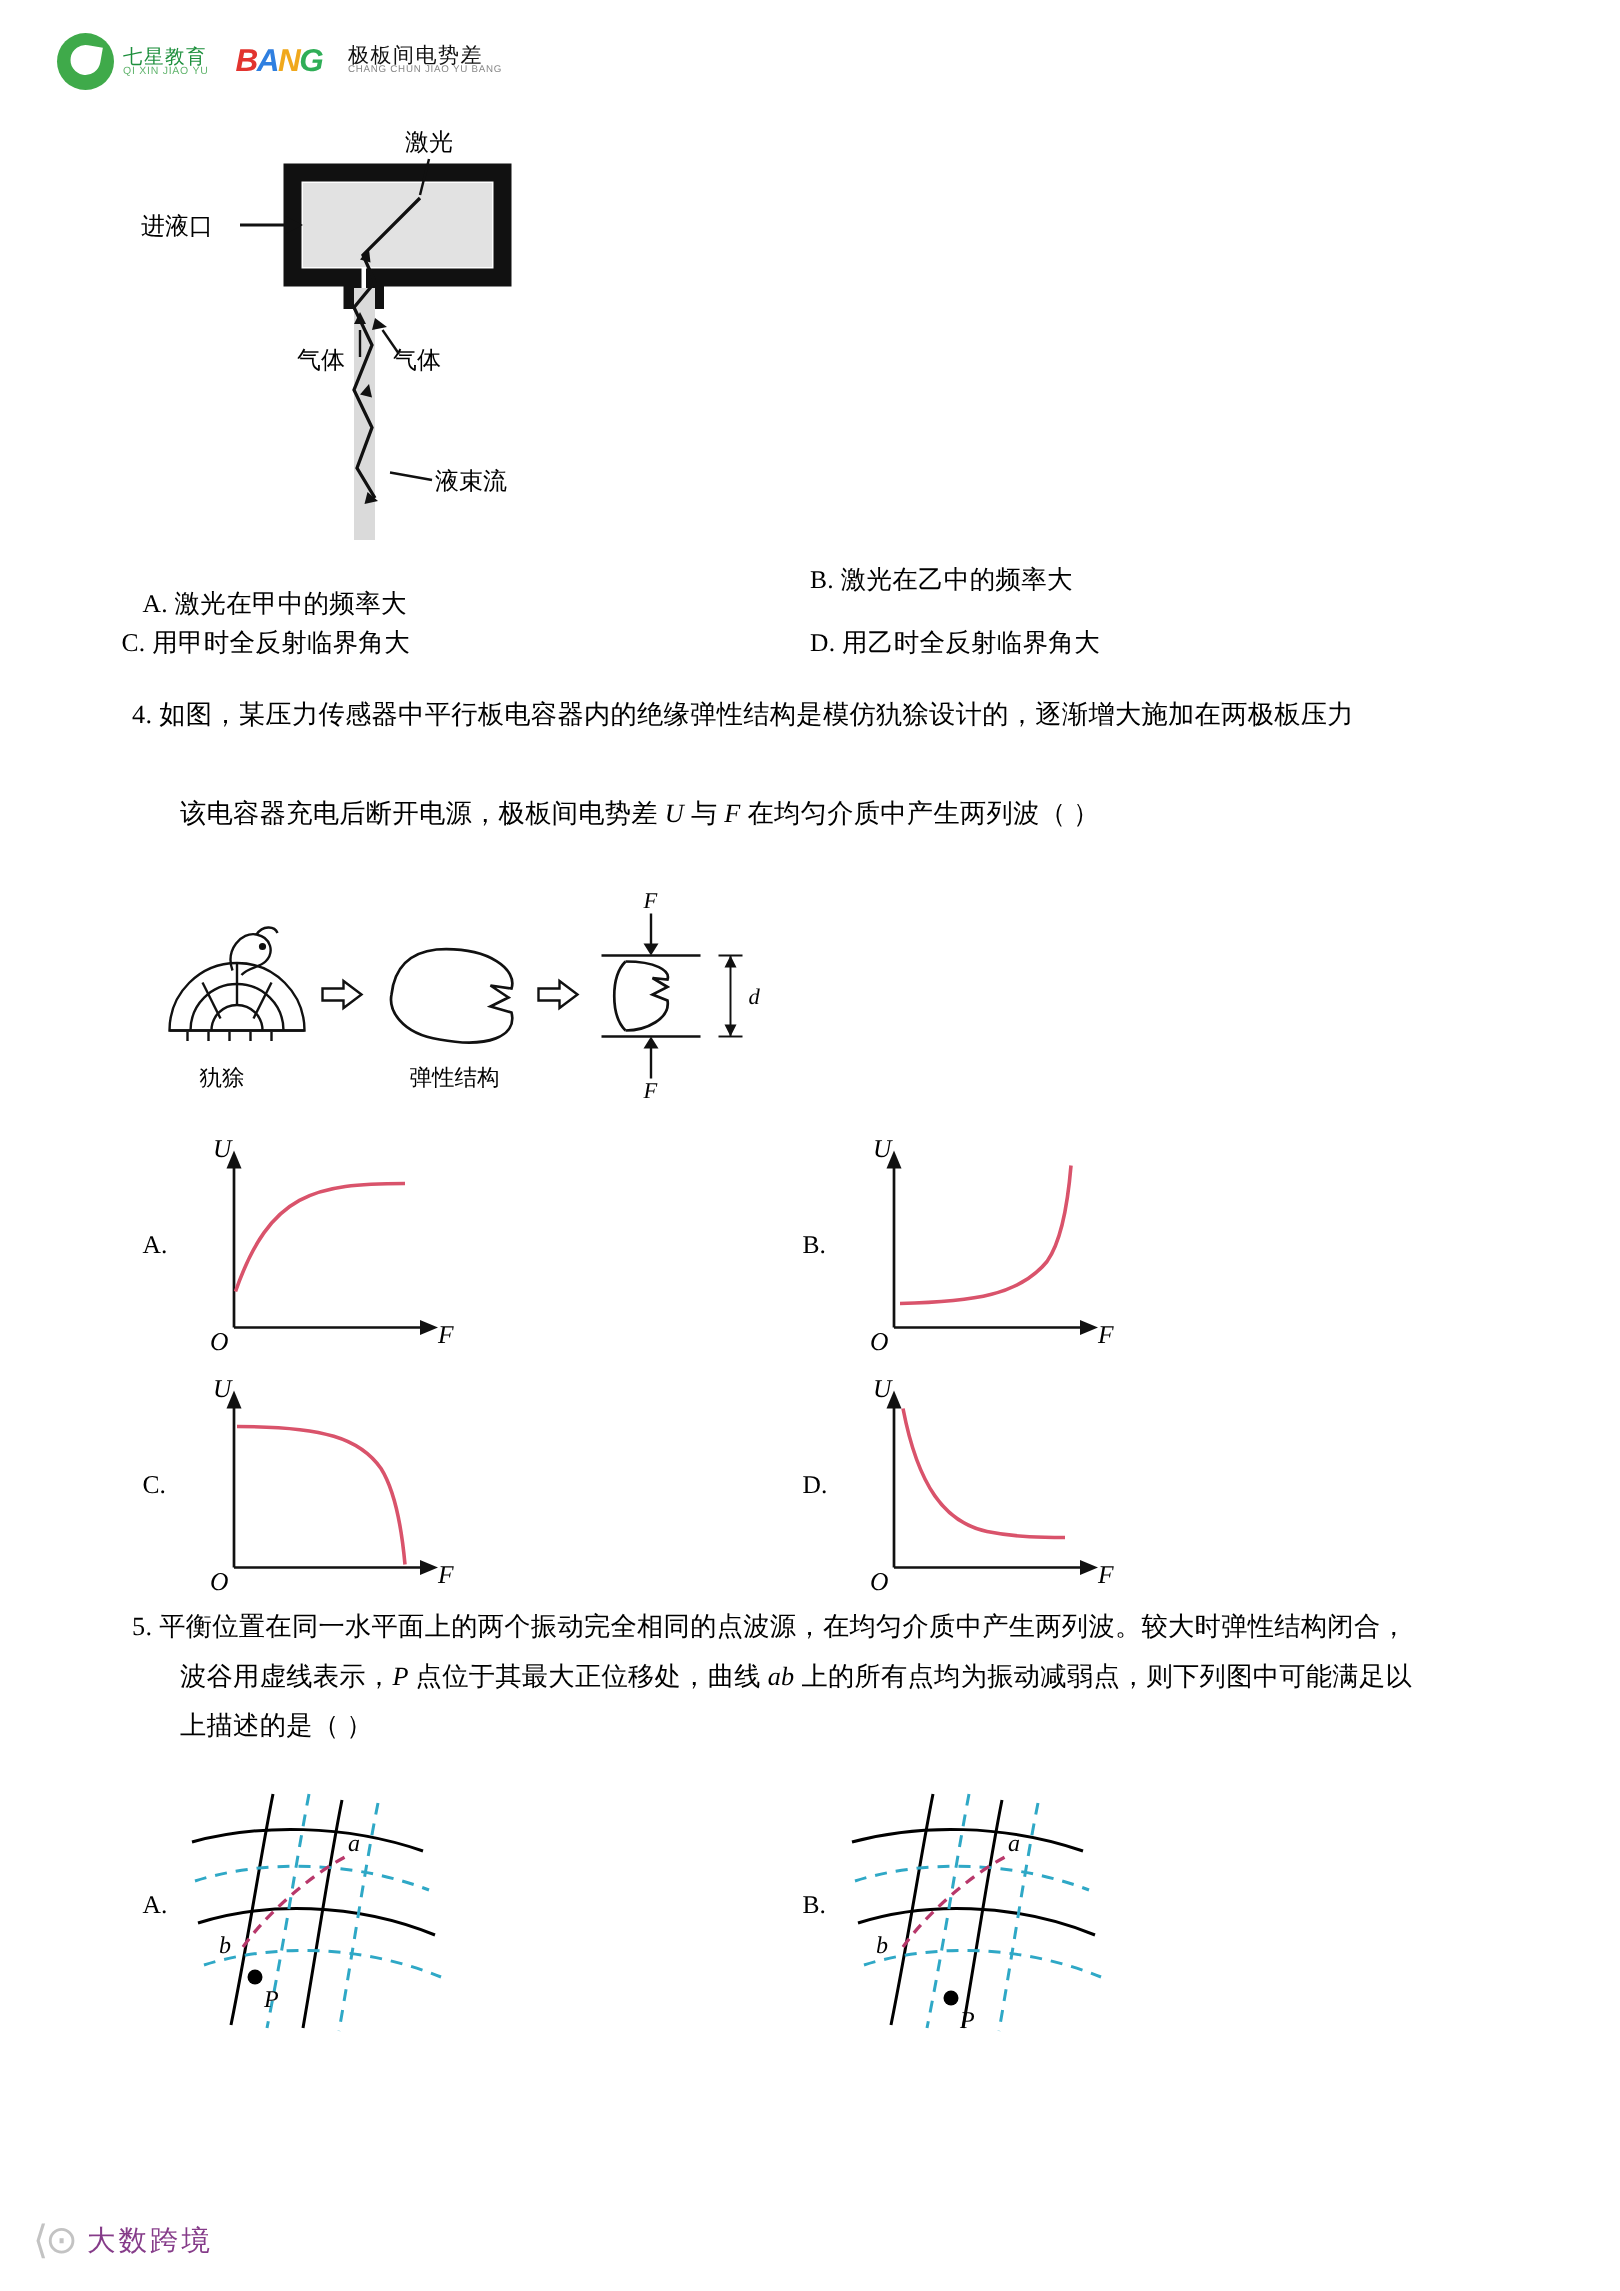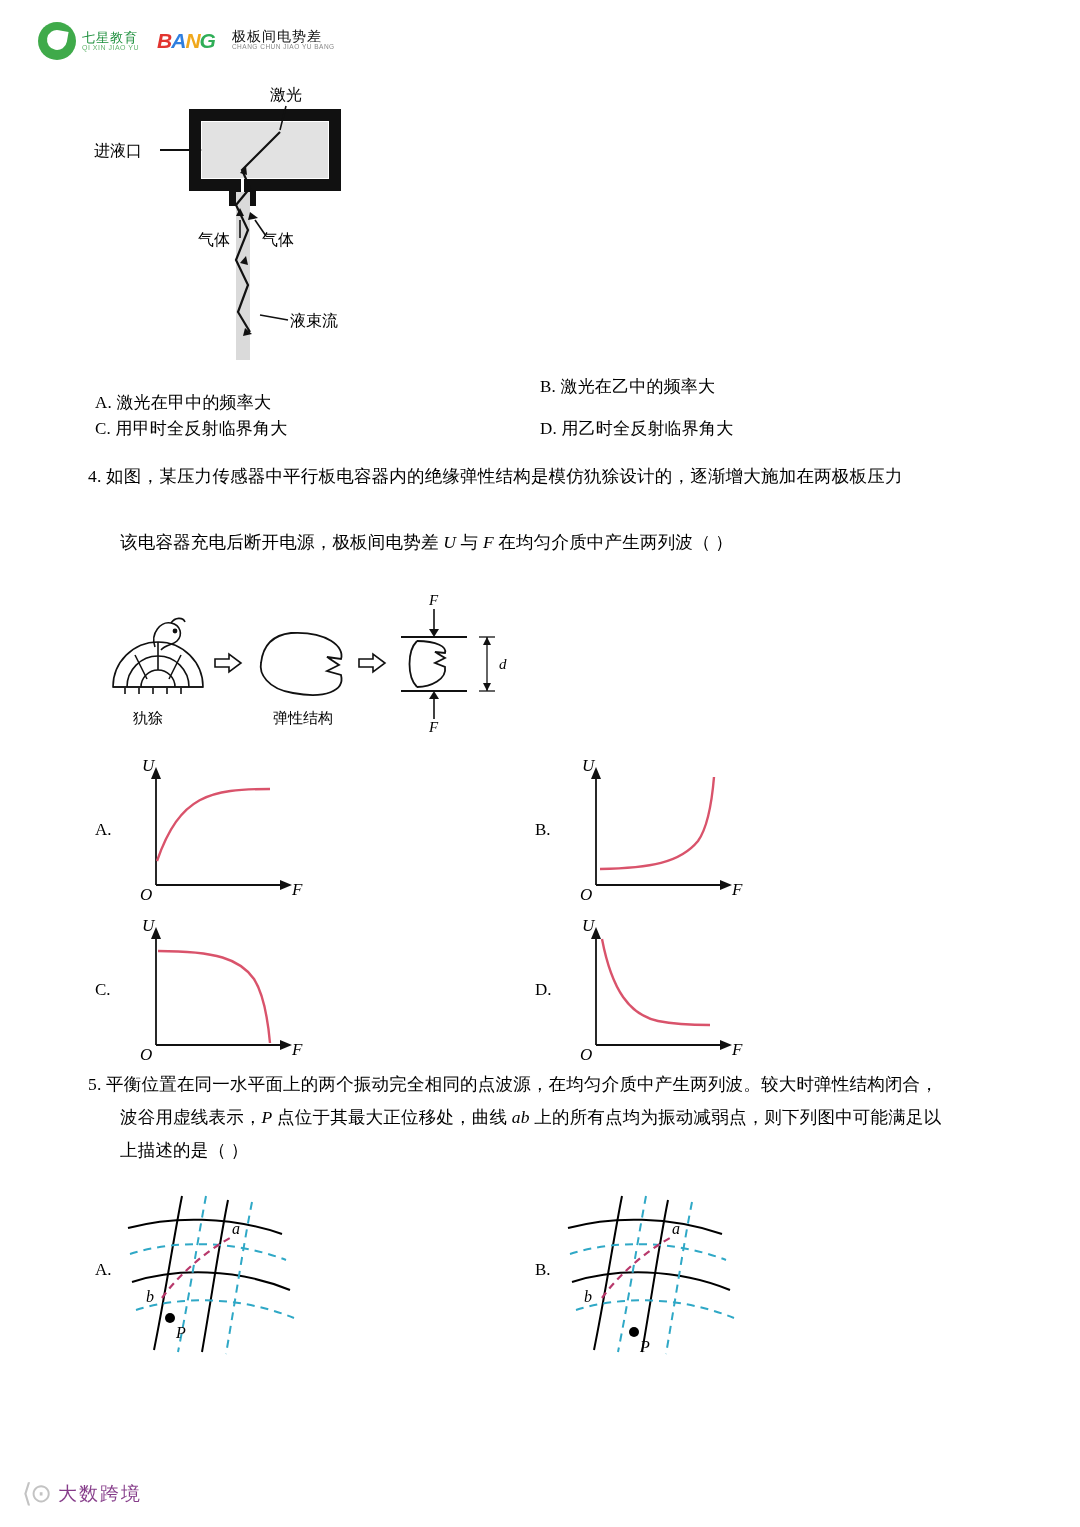--- a/index.html
+++ b/index.html
@@ -195,21 +195,21 @@
     <polygon points="146,146 154,146 150,138" fill="#111"></polygon>
     <line x1="165" y1="150" x2="176" y2="166" stroke="#111" stroke-width="1.6"></line>
     <polygon points="160,142 168,148 158,150" fill="#111"></polygon>
 
     <text class="cnsvg" x="200" y="256" font-size="16">液束流</text>
     <line x1="170" y1="245" x2="198" y2="250" stroke="#111" stroke-width="1.6"></line>
   </svg>
 
   <div class="opt" style="left:95px; top:375px;margin-top:16px;">A. 激光在甲中的频率大</div>
   <div class="opt" style="left:540px; top:375px;">B. 激光在乙中的频率大</div>
-  <div class="opt" style="left:95px; top:417px;">C. 用甲时全反射临界角大</div>
+  <div class="opt" style="left:81px; top:417px;">C. 用甲时全反射临界角大</div>
   <div class="opt" style="left:540px; top:417px;">D. 用乙时全反射临界角大</div>
 
   <div class="q-text" style="left:88px; top:460px; width:920px;">
     <span>4.</span>
     <span>如图，某压力传感器中平行板电容器内的绝缘弹性结构是模仿犰狳设计的，逐渐增大施加在两极板压力</span>
   </div>
   <div class="q-text" style="left:120px; top:526px; width:900px;">
     <span>该电容器充电后断开电源，极板间电势差</span>&nbsp;<span class="it">U</span>&nbsp;<span>与</span>&nbsp;<span class="it">F</span>&nbsp;<span>在均匀介质中产生两列波（     ）</span>
   </div>
 

